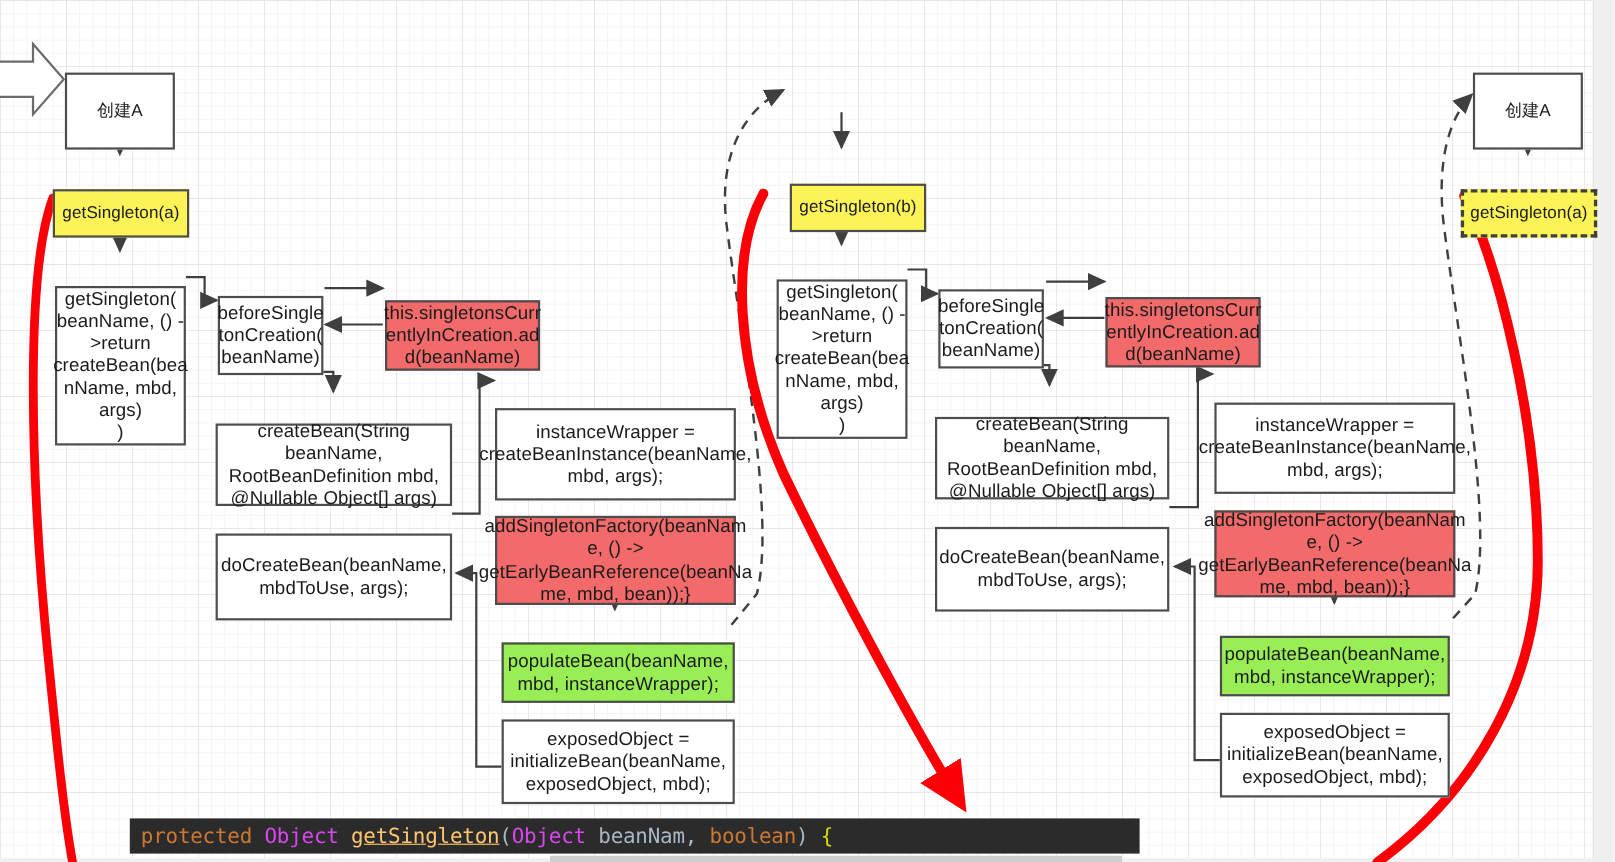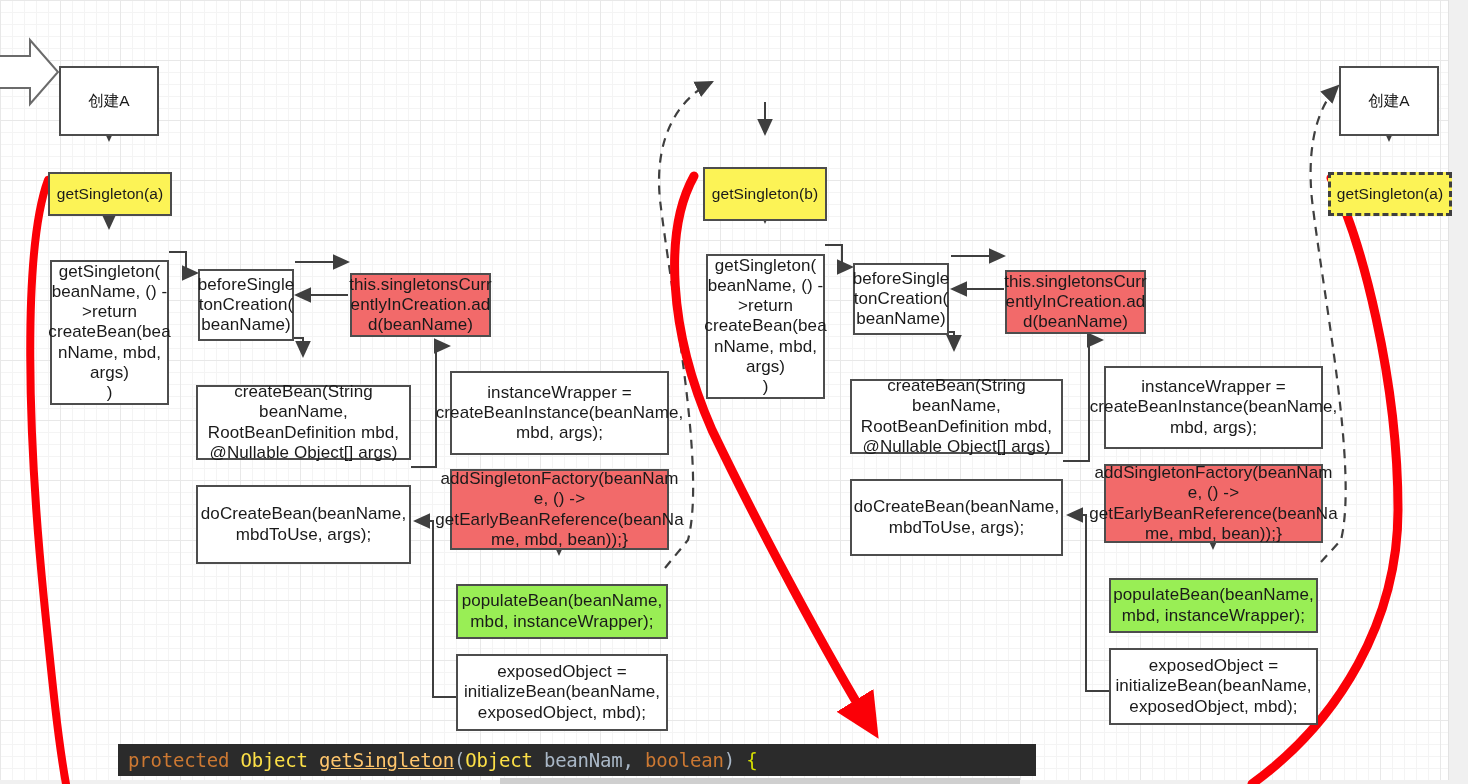--- a/index.html
+++ b/index.html
@@ -60,21 +60,21 @@
     background:#2b2b2b;
     display:flex;align-items:center;
     padding-left:10px;
     font-family:"DejaVu Sans Mono","Liberation Mono",monospace;
     font-size:19px;
     letter-spacing:-0.2px;
     white-space:pre;
     text-align:right;
   }
   .kw{color:#cc7832;}
-  .typ{color:#fde047;}
+  .typ{color:#d946ef;}
   .mth{color:#ffc66d;text-decoration:underline;}
   .pln{color:#a9b7c6;}
   .brc{color:#d5e000;}
   #codeshadow{
     position:absolute;left:500px;top:778px;width:520px;height:8px;
     background:#cfcfcf;
   }
 </style>
 </head>
 <body>
@@ -189,21 +189,21 @@
 me, mbd, bean));}</div>
 
   <div class="node n-green fs14" style="left:456px;top:556px;width:212px;height:55px;">populateBean(beanName,
 mbd, instanceWrapper);</div>
 
   <div class="node fs14" style="left:456px;top:626px;width:212px;height:77px;">exposedObject =
 initializeBean(beanName,
 exposedObject, mbd);</div>
 
 
-  <div class="node n-yellow fs16" style="left:703px;top:139px;width:124px;height:54px;">getSingleton(b)</div>
+  <div class="node n-yellow fs16" style="left:718px;top:139px;width:124px;height:44px;">getSingleton(b)</div>
 
   <div class="node fs14" style="left:706px;top:226px;width:119px;height:145px;">getSingleton(
 beanName, () -
 &gt;return
 createBean(bea
 nName, mbd,
 args)
 )</div>
 
   <div class="node fs14" style="left:853px;top:235px;width:96px;height:72px;">beforeSingle

